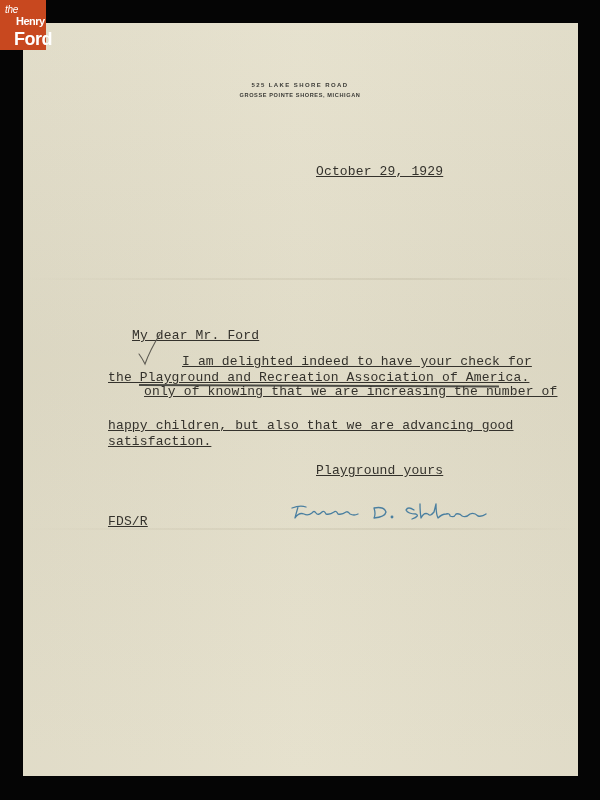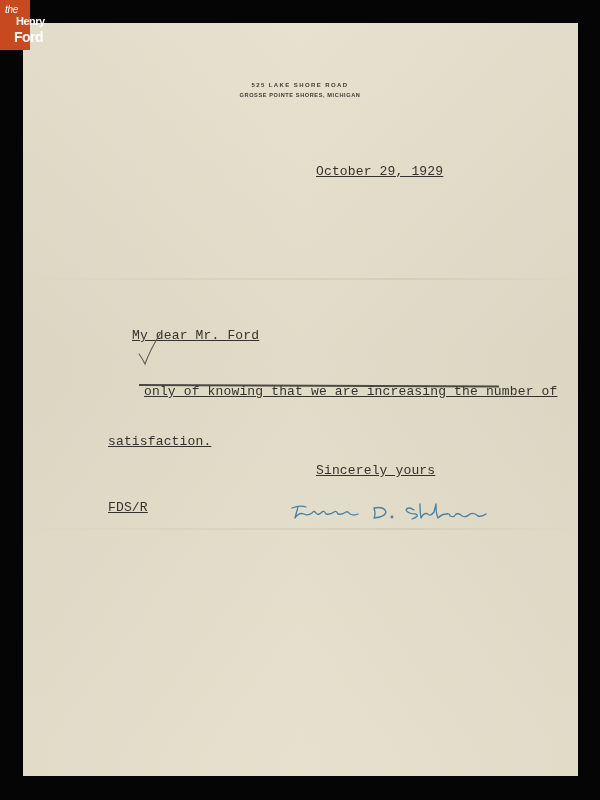--- a/index.html
+++ b/index.html
@@ -32,21 +32,21 @@
       position: absolute;
       left: 0;
       width: 100%;
       height: 2px;
       background: linear-gradient(90deg, rgba(0,0,0,0) 0%, rgba(120,110,80,0.08) 30%, rgba(120,110,80,0.12) 70%, rgba(0,0,0,0) 100%);
     }
     .logo {
       position: absolute;
       left: 0;
       top: 0;
-      width: 30px;
+      width: 46px;
       height: 50px;
       background: #c8481f;
       color: #fff;
       font-family: "Liberation Sans", sans-serif;
       font-weight: bold;
       line-height: 1;
       z-index: 5;
     }
     .logo .the {
       position: absolute;
@@ -61,21 +61,21 @@
       position: absolute;
       left: 16px;
       top: 16px;
       font-size: 11px;
       letter-spacing: -0.5px;
     }
     .logo .ford {
       position: absolute;
       left: 14px;
       top: 30px;
-      font-size: 14px;
+      font-size: 18px;
       letter-spacing: -0.5px;
     }
     .letterhead {
       position: absolute;
       left: 200px;
       top: 82px;
       width: 200px;
       text-align: center;
       font-family: "Liberation Sans", sans-serif;
       font-weight: bold;
@@ -128,21 +128,21 @@
     }
     .closing { left: 316px; top: 463px; }
     .signature {
       position: absolute;
       left: 290px;
       top: 500px;
       width: 200px;
       height: 24px;
     }
     .typed-name { left: 308px; top: 527px; }
-    .initials { left: 108px; top: 500px; }
+    .initials { left: 108px; top: 514px; }
   </style>
 </head>
 <body>
 
 <div class="stage">
 
   <div class="logo">
     <span class="the">the</span>
     <span class="henry">Henry</span>
     <span class="ford">Ford</span>
@@ -159,25 +159,28 @@
   </div>
 
   <div class="typed date">October 29, 1929</div>
 
   <div class="typed salutation">My dear Mr. Ford</div>
 
   <svg class="checkmark" viewBox="0 0 30 34">
     <path d="M3 22 Q6 26 9 32 Q14 18 24 2" fill="none" stroke="#5c5a52" stroke-width="1.1" stroke-linecap="round"></path>
   </svg>
 
+  <div class="typed body-line l1">I am delighted indeed to have your check for</div>
+  <div class="typed body-line l2">the Playground and Recreation Association of America.</div>
   <div class="org-underline"></div>
   <div class="typed body-line l4">only of knowing that we are increasing the number of</div>
+  <div class="typed body-line l5">happy children, but also that we are advancing good</div>
   <div class="typed body-line l6">satisfaction.</div>
 
-  <div class="typed closing">Sincerely yours</div>
+  <div class="typed closing">Playground yours</div>
 
   <svg class="signature" viewBox="0 0 200 24">
     <g fill="none" stroke="#4a7fa0" stroke-width="1.3" stroke-linecap="round" stroke-linejoin="round">
       <path d="M2 8 Q10 5 16 7 M8 7 Q6 14 5 18 Q9 12 14 14 Q18 16 22 13 Q24 10 26 13 Q28 16 32 12 Q34 10 36 14 Q40 15 44 12 Q46 10 48 14 Q52 15 56 12 Q58 11 60 14 Q64 16 68 14"></path>
       <path d="M84 8 Q86 14 84 18 M84 8 Q94 6 96 12 Q95 17 84 18"></path>
       <circle cx="102" cy="17" r="0.8" fill="#4a7fa0"></circle>
       <path d="M124 10 Q118 6 116 10 Q118 14 126 14 Q130 16 122 19 M130 4 Q130 12 131 18 Q134 12 138 14 Q140 17 144 12 Q146 4 146 4 Q146 14 148 18 Q152 14 156 14 Q160 13 160 16 Q164 18 166 14 Q170 13 172 16 Q176 18 180 14 Q184 12 188 16 Q192 17 196 14"></path>
     </g>
   </svg>
 

